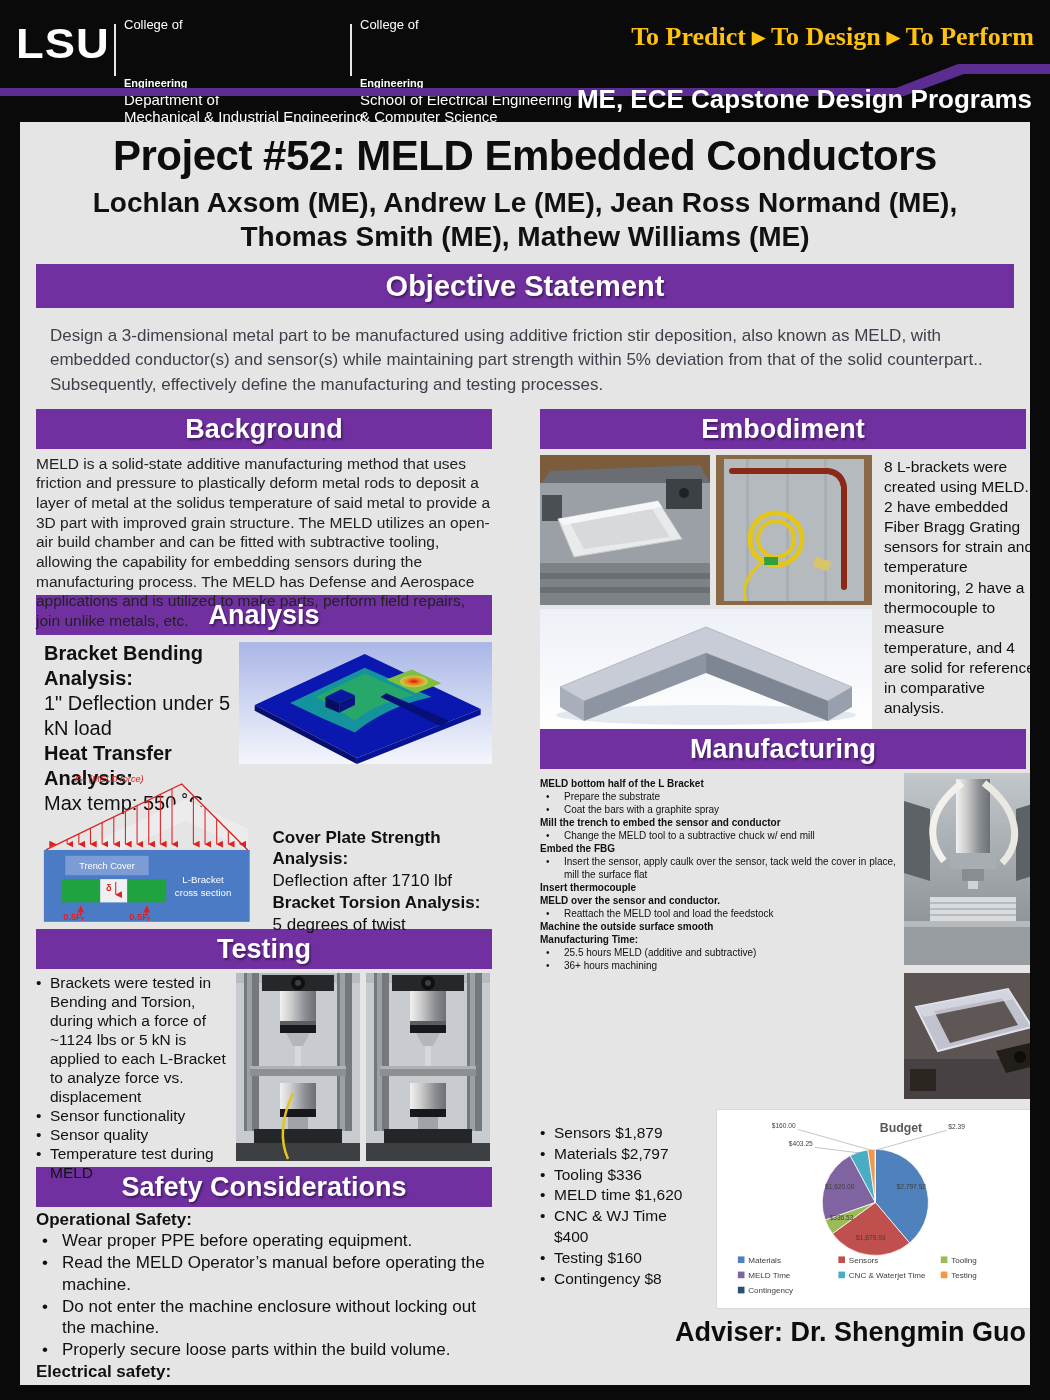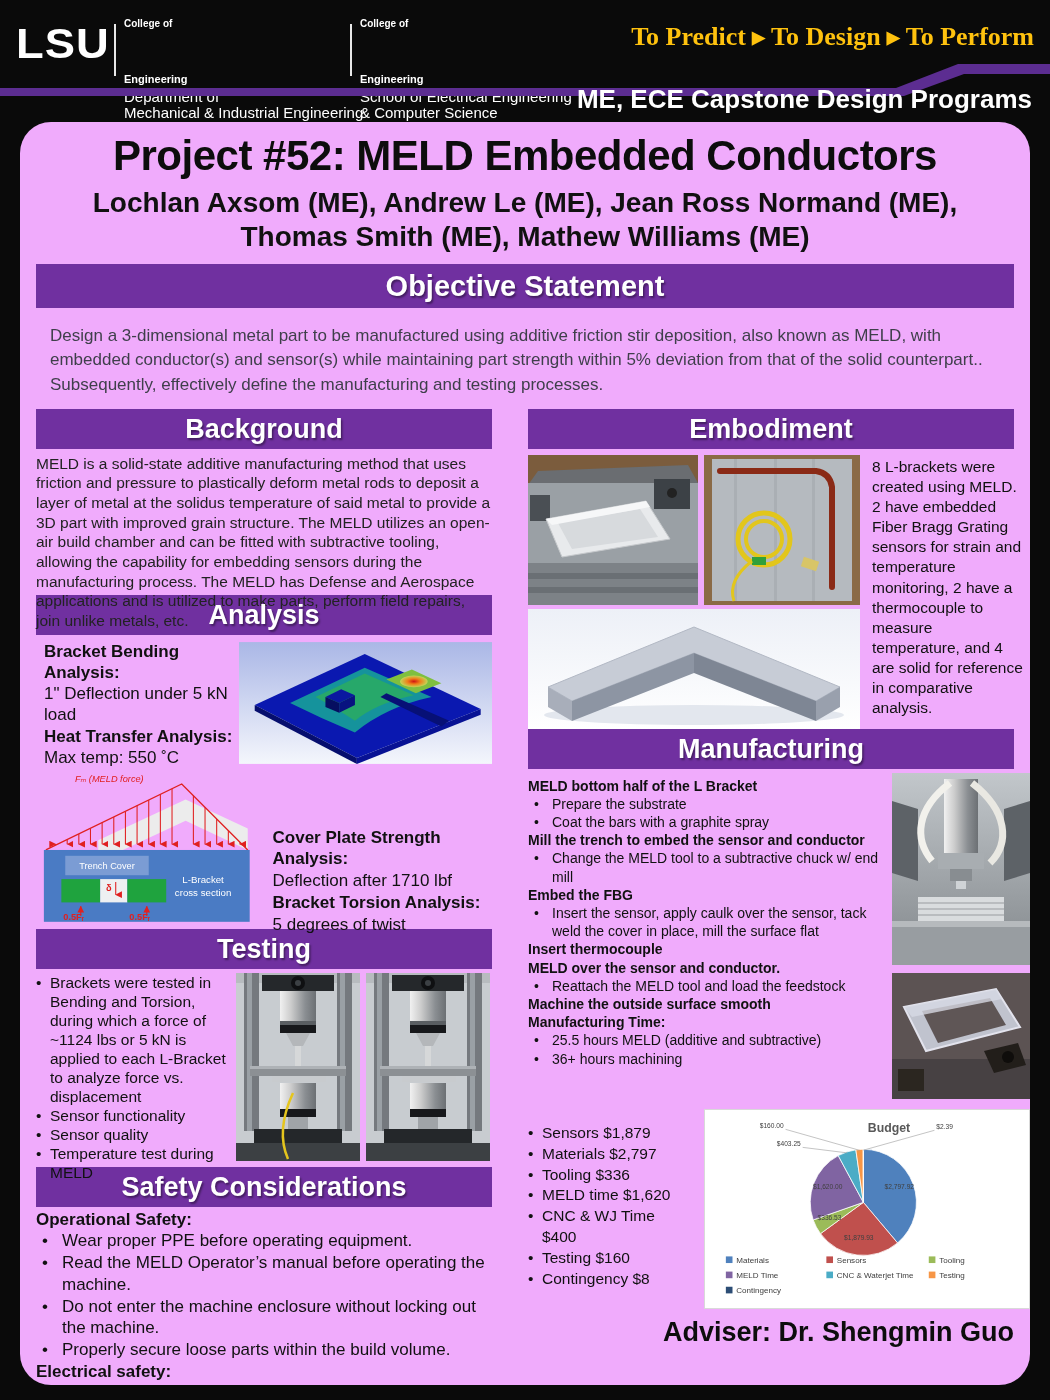--- a/index.html
+++ b/index.html
@@ -8,45 +8,45 @@
     font-family:"Liberation Sans","DejaVu Sans",sans-serif;color:#1c1c1c;
     -webkit-font-smoothing:antialiased;
   }
   
   .header{position:absolute;top:0;left:0;width:1050px;height:122px;background:#0a0a0a;overflow:hidden;}
   .lsu{position:absolute;left:16px;top:20px;color:#fff;font-weight:800;font-size:42px;letter-spacing:1px;transform:scaleX(1.08);transform-origin:left;}
   .hsep{position:absolute;top:24px;width:2px;height:52px;background:#e8e8e8;}
   .hsep1{left:114px;} .hsep2{left:350px;}
   .college{position:absolute;top:18px;color:#fff;line-height:1.12;}
   .college1{left:124px;} .college2{left:360px;}
-  .c-small{font-size:10px;font-weight:bold;}
+  .c-small{font-size:13px;font-weight:normal;}
   .c-bold{font-size:11px;font-weight:bold;margin-bottom:3px;margin-top:44px;}
   .c-line{font-size:15px;}
   .motto{position:absolute;top:22px;right:16px;color:#FFC20E;font-weight:bold;font-size:26px;white-space:nowrap;font-family:Liberation Serif, serif;}
   .motto .arrow{font-size:17px;vertical-align:2px;padding:0 6px;}
   .stripe-svg{position:absolute;left:0;top:0;width:1050px;height:122px;}
   .program{position:absolute;top:84px;right:18px;color:#fff;font-weight:bold;font-size:26px;}
   
-  .sheet{position:absolute;left:20px;top:122px;width:1010px;height:1263px;background:#f0abfc;overflow:hidden;border-radius:31px;}
+  .sheet{position:absolute;left:20px;top:122px;width:1010px;height:1263px;background:#e5e5e5;overflow:hidden;}
   .page-title{margin:10px 10px 0;text-align:center;font-size:42px;font-weight:800;color:#0d0d0d;letter-spacing:-.5px;}
   .authors{margin:6px auto 0;max-width:955px;text-align:center;font-size:28px;font-weight:bold;color:#111;line-height:1.22;}
   .banner{background:var(--purple,#7030A0);color:#fff;font-weight:bold;text-align:center;
     text-shadow:1.5px 1.5px 2px rgba(0,0,0,.4);}
   .banner.wide{margin:10px 16px 0;height:44px;line-height:44px;font-size:29px;}
   .objective-body{margin:16px 30px 0;font-size:17px;color:#3f3f4b;line-height:1.42;}
-  .cols{display:flex;margin:12px 16px 16px;}
+  .cols{display:flex;margin:12px 16px 16px;gap:12px;}
   .col-left{width:456px;}
   .col-right{width:502px;margin-left:36px;}
   .sec-banner{height:40px;line-height:40px;font-size:27px;}
   .col-right .sec-banner{width:486px;}
   .banner-budget{height:44px;line-height:44px;font-size:30px;}
   
   .bg-text{margin:5px 0 0;height:141px;font-size:15.5px;line-height:1.27;color:#222;}
   .an-row1{display:flex;height:130px;margin-top:6px;}
-  .an-left{width:196px;padding-left:8px;font-size:17px;line-height:1.25;color:#111;}
+  .an-left{width:196px;padding-left:8px;font-size:20px;line-height:1.25;color:#111;}
   .tline{margin:0;} .tline.b{font-weight:bold;}
   .fea{width:258px;height:124px;margin-left:2px;}
   .an-row2{display:flex;height:158px;}
   .load-svg{width:218px;height:156px;margin-left:4px;}
   .an-right{width:222px;margin-left:17px;margin-top:56px;font-size:17px;line-height:1.28;color:#111;}
   
   .brow{display:flex;align-items:flex-start;}
   .bdot{width:14px;flex:0 0 14px;text-align:left;}
   .btxt{flex:1;}
   .testing-row{display:flex;height:194px;margin-top:4px;}
@@ -60,21 +60,21 @@
   .credit.right{text-align:right;padding-right:16px;}
   
   .embody{display:flex;height:280px;margin-top:0;}
   .embody-media{width:334px;}
   .embody-photos{display:flex;height:152px;margin-top:6px;}
   .ephoto1{width:170px;height:150px;}
   .ephoto2{width:156px;height:150px;margin-left:6px;}
   .cad{width:332px;height:120px;margin-top:2px;}
   .embody-text{width:152px;margin-left:10px;margin-top:8px;font-size:15.5px;line-height:1.3;color:#111;}
   .manu-row{display:flex;height:330px;margin-top:4px;}
-  .manu-text{width:358px;font-size:14px;line-height:1.3;color:#111;margin-top:4px;}
+  .manu-text{width:358px;font-size:10px;line-height:1.3;color:#111;margin-top:4px;}
   .manu-text .ghead{font-weight:bold;}
   .manu-text .bdot{width:24px;flex:0 0 24px;padding-left:6px;box-sizing:border-box;}
   .manu-photos{width:138px;margin-left:6px;}
   .mphoto1{width:138px;height:192px;}
   .mphoto2{width:138px;height:126px;margin-top:4px;}
   .budget-row{display:flex;height:202px;margin-top:6px;}
   .budget-list{width:160px;margin-top:14px;font-size:15.5px;line-height:1.35;color:#111;}
   .budget-title{font-weight:bold;font-size:17px;}
   .chart-box{width:342px;height:198px;margin-left:24px;background:#fff;border:1px solid #d9d9d9;}
   .chart-box svg{width:100%;height:100%;}

